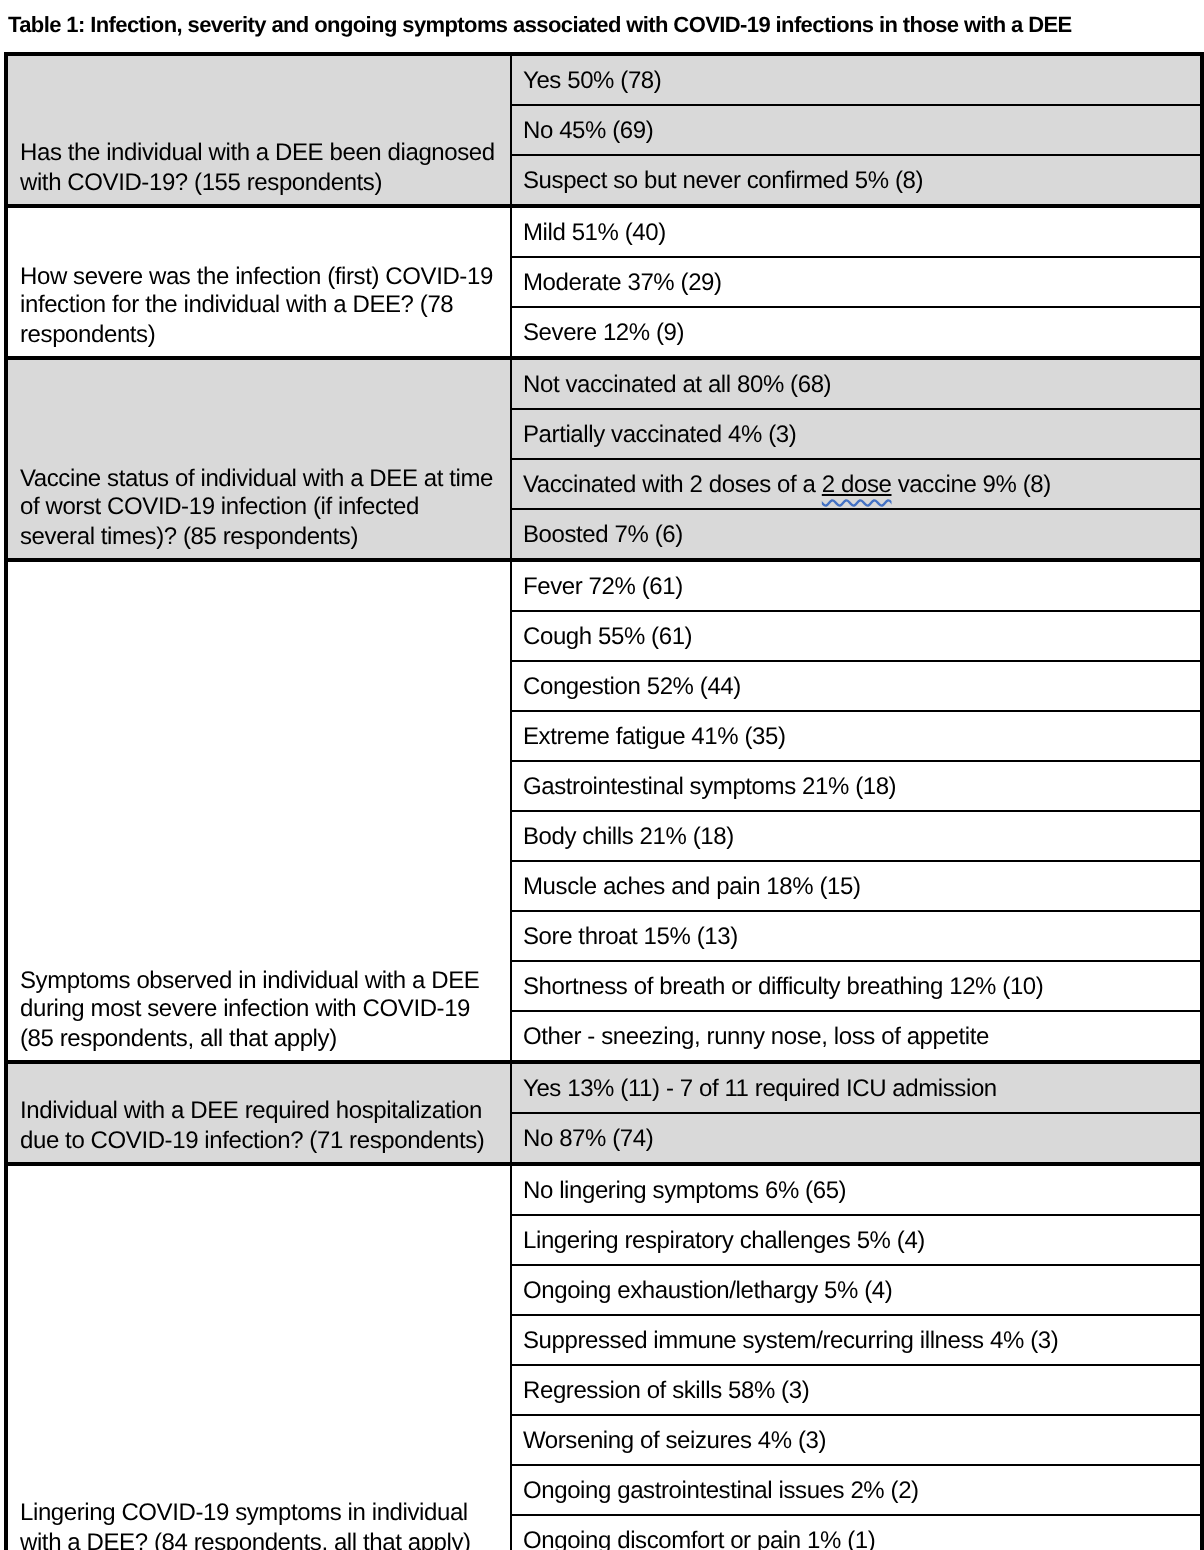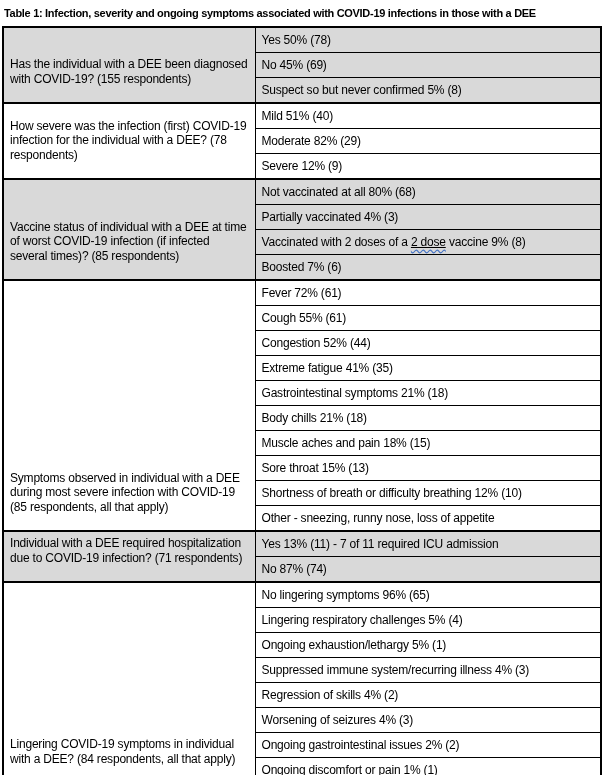--- a/index.html
+++ b/index.html
@@ -34,21 +34,21 @@
     border: 1px solid #000000;
     font-size: 12px;
     letter-spacing: -0.2px;
     line-height: 1.2;
     overflow: hidden;
   }
   tr.bs td { border-top: 2px solid #000000; }
   tr.shaded td { background: #d9d9d9; }
   td.q {
     vertical-align: bottom;
-    padding: 3px 6px 16px 6px;
+    padding: 3px 6px 4px 6px;
   }
   td.a {
     height: 22px;
     vertical-align: middle;
     padding: 1px 6px;
     white-space: nowrap;
   }
   .wavy {
     text-decoration-line: underline;
     text-decoration-style: wavy;
@@ -84,21 +84,21 @@
     </tr>
     <tr class="shaded">
       <td class="a">Suspect so but never confirmed 5% (8)</td>
     </tr>
 
     <tr class="bs">
       <td class="q" rowspan="3">How severe was the infection (first) COVID-19 infection for the individual with a DEE? (78 respondents)</td>
       <td class="a">Mild 51% (40)</td>
     </tr>
     <tr>
-      <td class="a">Moderate 82% (29)</td>
+      <td class="a">Moderate 37% (29)</td>
     </tr>
     <tr>
       <td class="a">Severe 12% (9)</td>
     </tr>
 
     <tr class="shaded bs">
       <td class="q" rowspan="4">Vaccine status of individual with a DEE at time of worst COVID-19 infection (if infected several times)? (85 respondents)</td>
       <td class="a">Not vaccinated at all 80% (68)</td>
     </tr>
     <tr class="shaded">
@@ -146,33 +146,33 @@
     <tr class="shaded bs">
       <td class="q" rowspan="2">Individual with a DEE required hospitalization due to COVID-19 infection? (71 respondents)</td>
       <td class="a">Yes 13% (11) - 7 of 11 required ICU admission</td>
     </tr>
     <tr class="shaded">
       <td class="a">No 87% (74)</td>
     </tr>
 
     <tr class="bs">
       <td class="q" rowspan="8">Lingering COVID-19 symptoms in individual with a DEE? (84 respondents, all that apply)</td>
-      <td class="a">No lingering symptoms 96% (65)</td>
+      <td class="a">No lingering symptoms 6% (65)</td>
     </tr>
     <tr>
       <td class="a">Lingering respiratory challenges 5% (4)</td>
     </tr>
     <tr>
-      <td class="a">Ongoing exhaustion/lethargy 5% (1)</td>
+      <td class="a">Ongoing exhaustion/lethargy 5% (4)</td>
     </tr>
     <tr>
       <td class="a">Suppressed immune system/recurring illness 4% (3)</td>
     </tr>
     <tr>
-      <td class="a">Regression of skills 4% (2)</td>
+      <td class="a">Regression of skills 58% (3)</td>
     </tr>
     <tr>
       <td class="a">Worsening of seizures 4% (3)</td>
     </tr>
     <tr>
       <td class="a">Ongoing gastrointestinal issues 2% (2)</td>
     </tr>
     <tr>
       <td class="a">Ongoing discomfort or pain 1% (1)</td>
     </tr>

